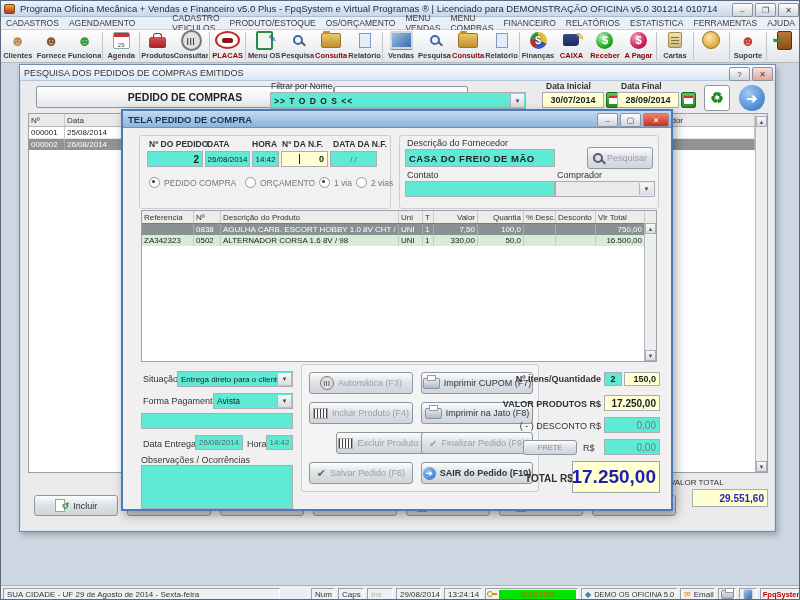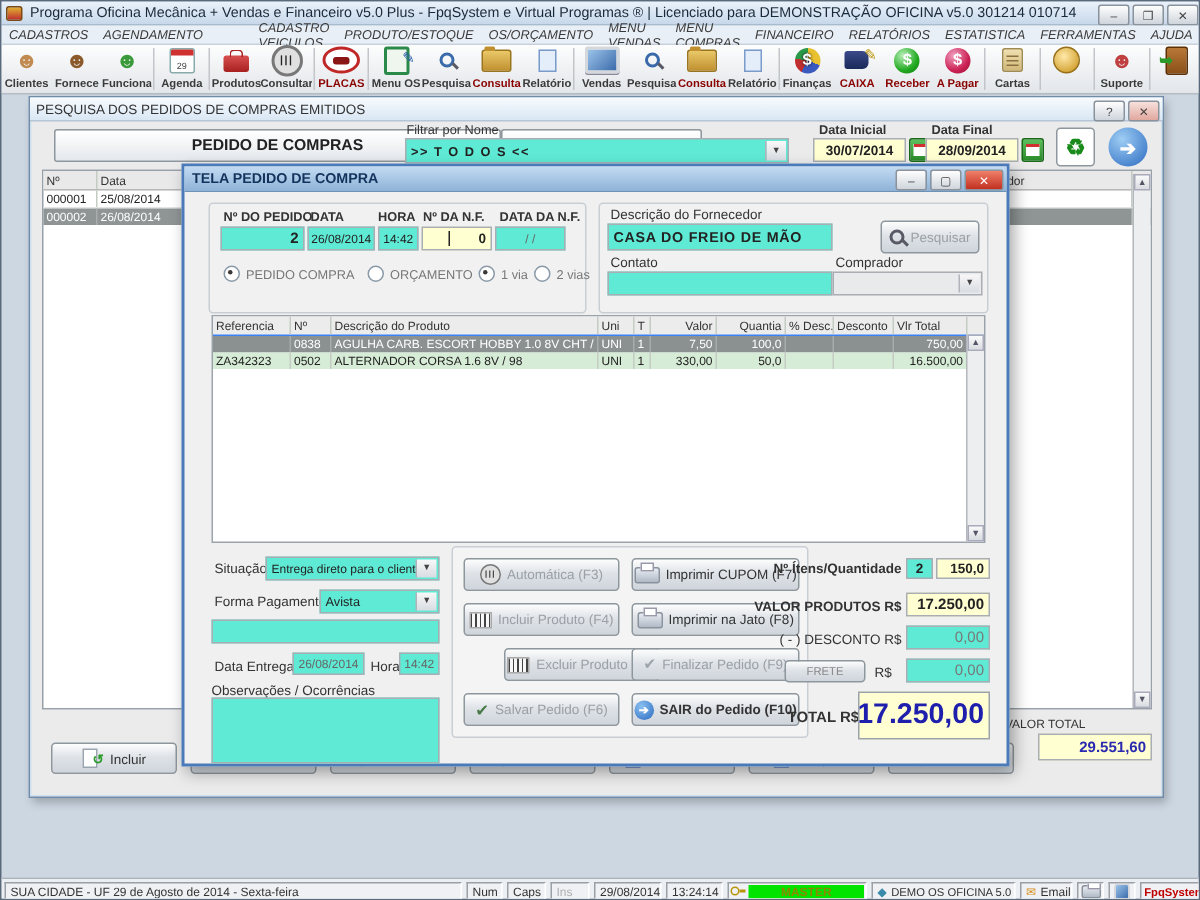--- a/index.html
+++ b/index.html
@@ -76,21 +76,21 @@
   <div class="abs flx" style="left:0;top:0;width:800px;height:16px;background:linear-gradient(#eaf2fb,#c8d8ea);border-bottom:1px solid #a8bccd;padding:0 2px;">
     <span class="abs" style="left:3px;top:3px;width:11px;height:10px;background:linear-gradient(#e0b030,#c03030);border:1px solid #7a4a10;border-radius:2px;"></span>
     <span class="abs nw" style="left:19px;top:2px;font-size:9.5px;color:#1a2a3a;">Programa Oficina Mecânica + Vendas e Financeiro v5.0 Plus - FpqSystem e Virtual Programas ® | Licenciado para  DEMONSTRAÇÃO OFICINA v5.0 301214 010714</span>
     <span class="abs flx" style="right:2px;top:2px;">
       <span class="wbtn">–</span>
       <span class="wbtn">❐</span>
       <span class="wbtn">✕</span>
     </span>
   </div>
 
-  <div class="abs flx" style="left:0;top:16px;width:800px;height:13px;background:#e9eff6;border-bottom:1px solid #c8d2dc;font-size:8.5px;color:#3a3a3a;font-style:italic;">
+  <div class="abs flx" style="left:0;top:16px;width:800px;height:13px;background:#e9eff6;border-bottom:1px solid #c8d2dc;font-size:8.5px;color:#3a3a3a;">
     <span style="padding:0 5px;">CADASTROS</span>
     <span style="padding:0 5px;">AGENDAMENTO</span>
     <span style="padding:0 5px;margin-left:27px;">CADASTRO VEICULOS</span>
     <span style="padding:0 5px;">PRODUTO/ESTOQUE</span>
     <span style="padding:0 5px;">OS/ORÇAMENTO</span>
     <span style="padding:0 5px;">MENU VENDAS</span>
     <span style="padding:0 5px;">MENU COMPRAS</span>
     <span style="padding:0 5px;">FINANCEIRO</span>
     <span style="padding:0 5px;">RELATÓRIOS</span>
     <span style="padding:0 5px;">ESTATISTICA</span>
@@ -556,21 +556,21 @@
         <span>0,00</span>
       </div>
 
     <span class="abs lbl bld" style="left:402px;top:362px;font-size:10px;">TOTAL  R$</span>
     <div class="abs fld ylw rgt bld" style="left:449px;top:350px;width:88px;height:32px;color:#1f1fae;font-size:19px;border-color:#9aa2aa;">
         <span>17.250,00</span>
       </div>
   </div>
 
   <div class="abs" style="left:0;top:584px;width:800px;height:16px;background:#ebeef2;border-top:1px solid #aab2ba;">
-    <span class="sp" style="left:2px;width:305px;">
+    <span class="sp" style="left:2px;width:277px;">
         <span>SUA CIDADE - UF 29 de Agosto de 2014 - Sexta-feira</span>
       </span>
     <span class="sp" style="left:310px;width:24px;">
         <span>Num</span>
       </span>
     <span class="sp" style="left:337px;width:26px;">
         <span>Caps</span>
       </span>
     <span class="sp" style="left:366px;width:26px;color:#b0b0b0;">
         <span>Ins</span>

